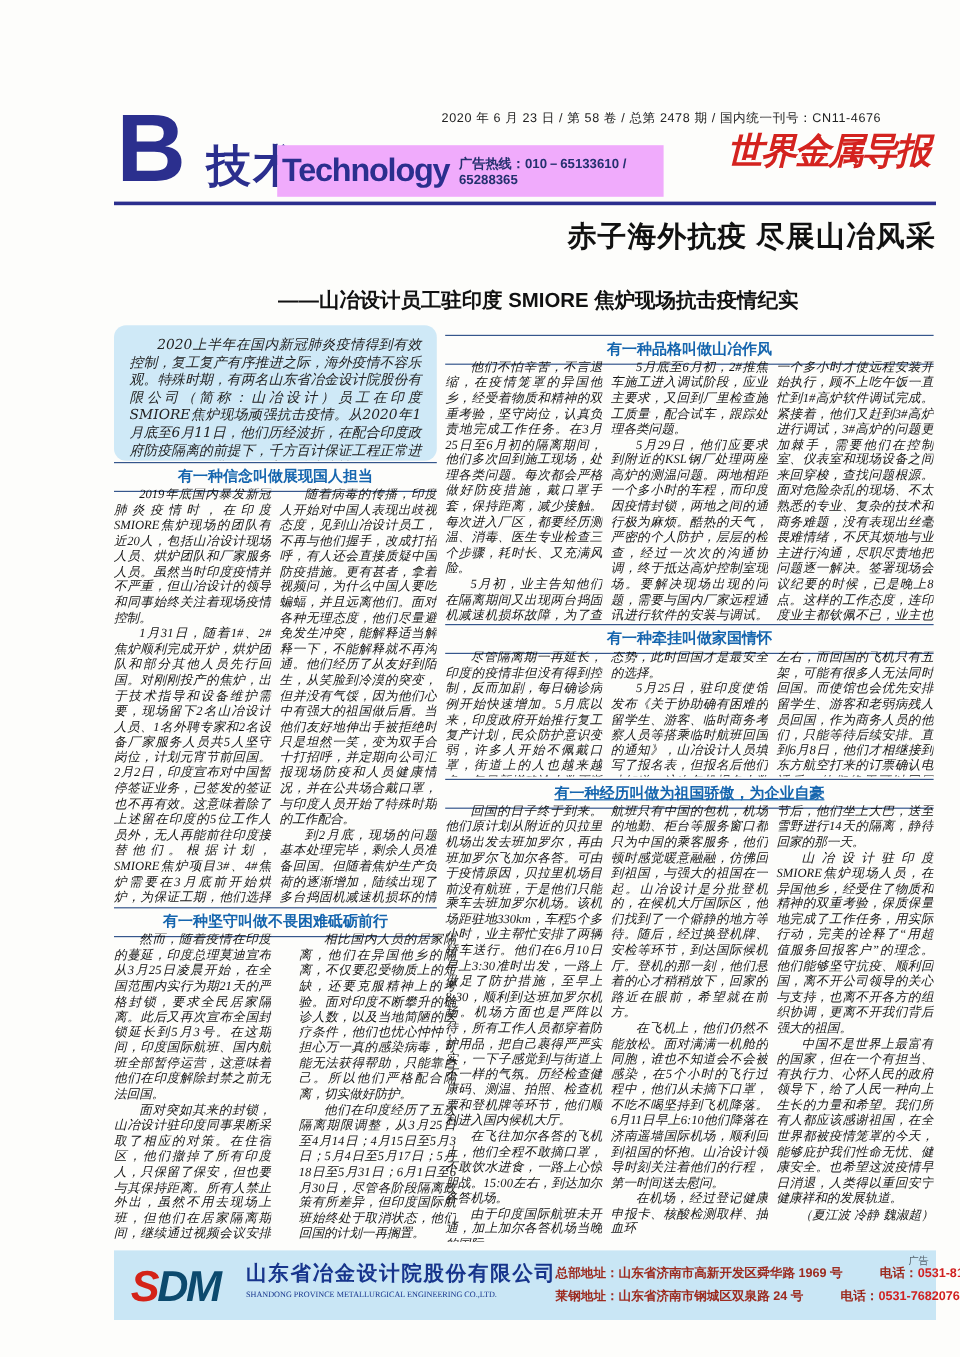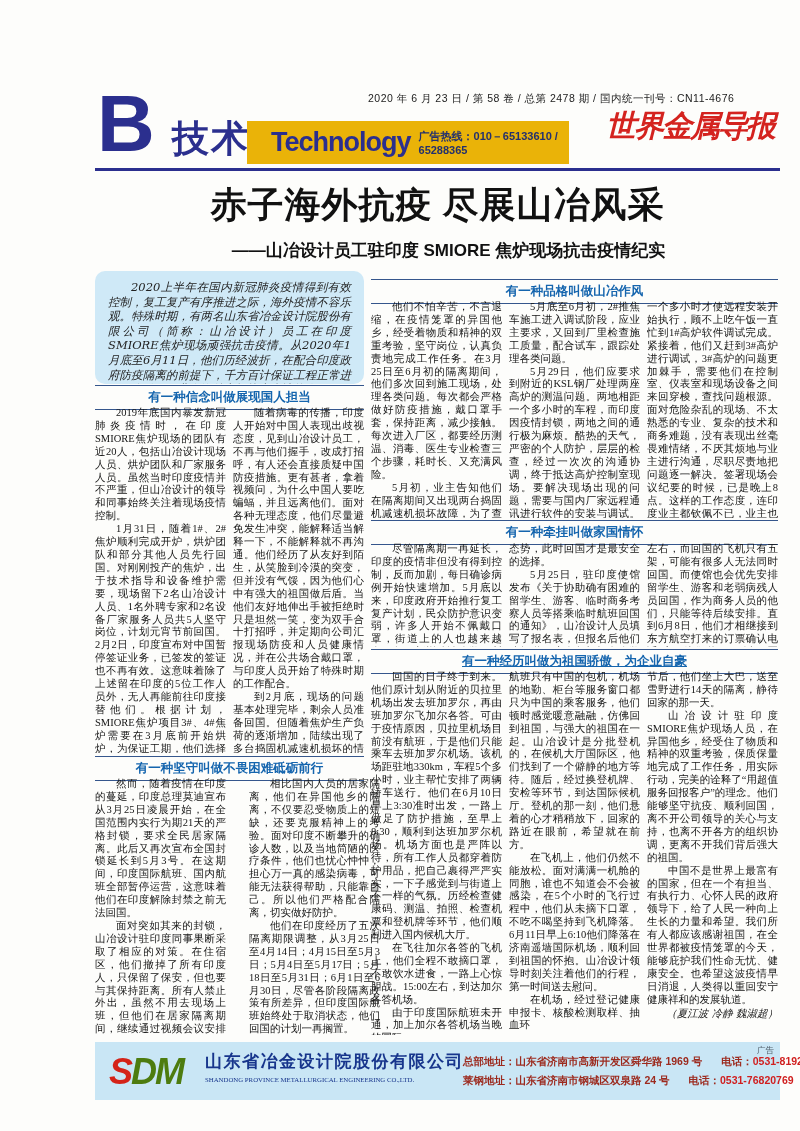--- a/index.html
+++ b/index.html
@@ -3,64 +3,64 @@
 <meta charset="utf-8">
 <style>
   html,body{margin:0;padding:0;}
   body{background:#888;font-family:"Liberation Sans",sans-serif;}
   #page{position:relative;width:800px;height:1131px;background:#fdfdfb;margin:0 auto;overflow:hidden;}
 
   
   .b-letter{position:absolute;left:97px;top:84px;font-size:80px;font-weight:900;
     color:#2b2f8e;font-family:"Liberation Sans",sans-serif;line-height:80px;}
   .b-name{position:absolute;left:172px;top:114px;font-size:37px;font-weight:900;color:#2b2f8e;letter-spacing:2px;}
-  .tech-band{position:absolute;left:247px;top:121px;width:322px;height:43px;background:#eab308;
-    display:flex;align-items:center;padding-left:24px;box-sizing:border-box;}
+  .tech-band{position:absolute;left:231px;top:121px;width:322px;height:43px;background:#f0abfc;
+    display:flex;align-items:center;padding-left:4px;box-sizing:border-box;}
   .tech-en{font-size:27px;font-weight:900;color:#2b2f8e;letter-spacing:-1px;margin-right:8px;}
   .hotline{font-size:11px;font-weight:bold;color:#23306e;}
   .dateline{position:absolute;left:368px;top:92px;width:412px;font-size:10.5px;color:#222;letter-spacing:0.5px;}
   .masthead{position:absolute;left:606px;top:106px;width:176px;font-size:30px;font-weight:900;
     color:#d4231f;font-family:"Liberation Serif","DejaVu Serif",serif;font-style:italic;letter-spacing:-2px;white-space:nowrap;}
   .head-rule{position:absolute;left:95px;top:168px;width:685px;height:3px;background:#2b2f8e;}
 
   
-  .headline{position:absolute;left:95px;top:181px;width:685px;text-align:center;
-    font-family:"Liberation Serif","DejaVu Serif",serif;font-weight:900;font-size:36px;color:#111;letter-spacing:1px;}
+  .headline{position:absolute;left:95px;top:181px;width:685px;text-align:right;
+    font-family:"Liberation Serif","DejaVu Serif",serif;font-weight:900;font-size:24px;color:#111;letter-spacing:1px;}
   .subheadline{position:absolute;left:106px;top:239px;width:685px;text-align:center;
     font-weight:900;font-size:17px;color:#111;}
 
   
   .intro{position:absolute;left:95px;top:271px;width:269px;height:113px;background:#cfe9f7;
     border-radius:10px;box-sizing:border-box;padding:9px 13px;
     font-family:"DejaVu Serif","Liberation Serif",serif;font-style:italic;
     font-size:11.5px;line-height:14.6px;color:#222;text-align:justify;text-indent:2em;overflow:hidden;}
 
   
   .xhead{position:absolute;border-top:1px solid #35568c;border-bottom:1px solid #35568c;
     text-align:center;color:#1565ae;font-weight:bold;font-size:12.5px;padding:3px 0;background:#fdfdfb;box-sizing:border-box;}
 
   
   .tcol{position:absolute;width:131px;overflow:hidden;text-align:justify;
     font-family:"Liberation Serif","DejaVu Serif",serif;font-size:10.5px;line-height:12.9px;color:#141414;}
-  .para{margin:0;text-indent:2em;}
+  .para{margin:0;text-indent:2em;font-style:italic;}
   .para.cont{text-indent:0;}
   .para.pr{text-indent:0;text-align:right;font-family:"DejaVu Serif",serif;font-style:italic;}
 
   
   .footer{position:absolute;left:95px;top:1042px;width:685px;height:58px;background:#c9e6f5;}
   .sdm{position:absolute;left:14px;top:9px;font-size:36px;font-weight:900;font-style:italic;
     font-family:"Liberation Sans",sans-serif;letter-spacing:-2px;}
   .sdm .s1{color:#d42318;}
-  .sdm .s2{color:#4d7c0f;margin-top:40px;}
+  .sdm .s2{color:#0c4a6e;margin-top:40px;}
   .company{position:absolute;left:110px;top:8px;width:250px;}
   .company-cn{font-size:17px;font-weight:900;color:#17358c;letter-spacing:1.5px;white-space:nowrap;}
   .company-en{font-size:6.8px;color:#17358c;font-family:"Liberation Serif",serif;margin-top:3px;white-space:nowrap;}
   .addr-block{position:absolute;left:368px;top:10px;width:308px;font-size:10.5px;font-weight:bold;line-height:19px;white-space:nowrap;}
   .addr{color:#9c2a1e;}
-  .tel-label{color:#9c2a1e;margin-left:8px;padding-left:11px;}
+  .tel-label{color:#9c2a1e;margin-left:20px;padding-left:11px;}
   .tel{color:#d01f1f;}
   .ad-label{position:absolute;right:6px;top:3px;font-size:8.5px;color:#55636e;}
 </style>
 </head>
 <body>
 
 <div id="page">
 
   <div class="b-letter">B</div>
   <div class="b-name">技术</div>

